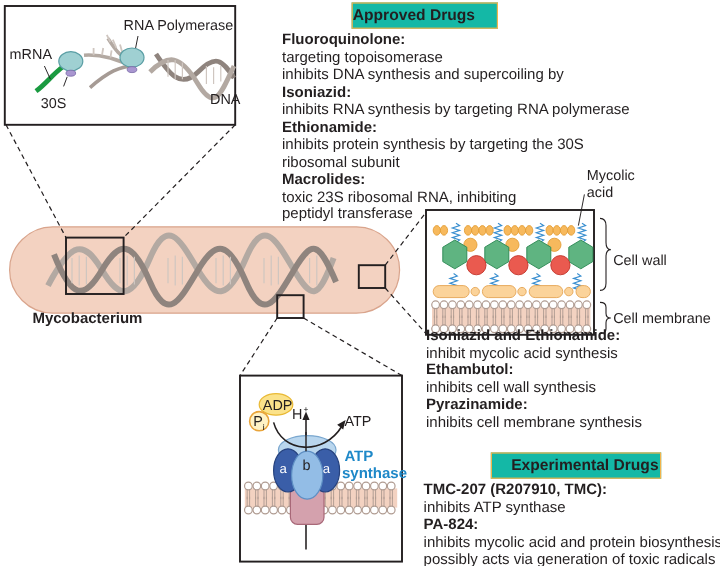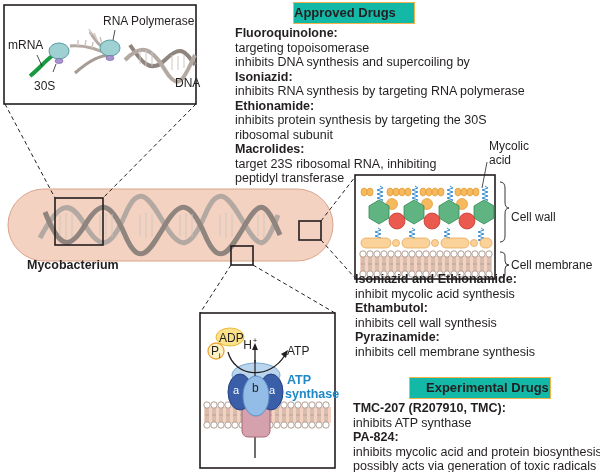--- a/index.html
+++ b/index.html
@@ -303,21 +303,21 @@
 <div class="txt" style="left:235px; top:26px;">
   <b>Fluoroquinolone:</b>
   <span>targeting topoisomerase</span>
   <span>inhibits DNA synthesis and supercoiling by</span>
   <b>Isoniazid:</b>
   <span>inhibits RNA synthesis by targeting RNA polymerase</span>
   <b>Ethionamide:</b>
   <span>inhibits protein synthesis by targeting the 30S</span>
   <span>ribosomal subunit</span>
   <b>Macrolides:</b>
-  <span>target 23S ribosomal RNA, inhibiting</span>
+  <span>toxic 23S ribosomal RNA, inhibiting</span>
   <span>peptidyl transferase</span>
 </div>
 
 <div class="txt" style="left:355px; top:272px;">
   <b>Isoniazid and Ethionamide:</b>
   <span>inhibit mycolic acid synthesis</span>
   <b>Ethambutol:</b>
   <span>inhibits cell wall synthesis</span>
   <b>Pyrazinamide:</b>
   <span>inhibits cell membrane synthesis</span>

